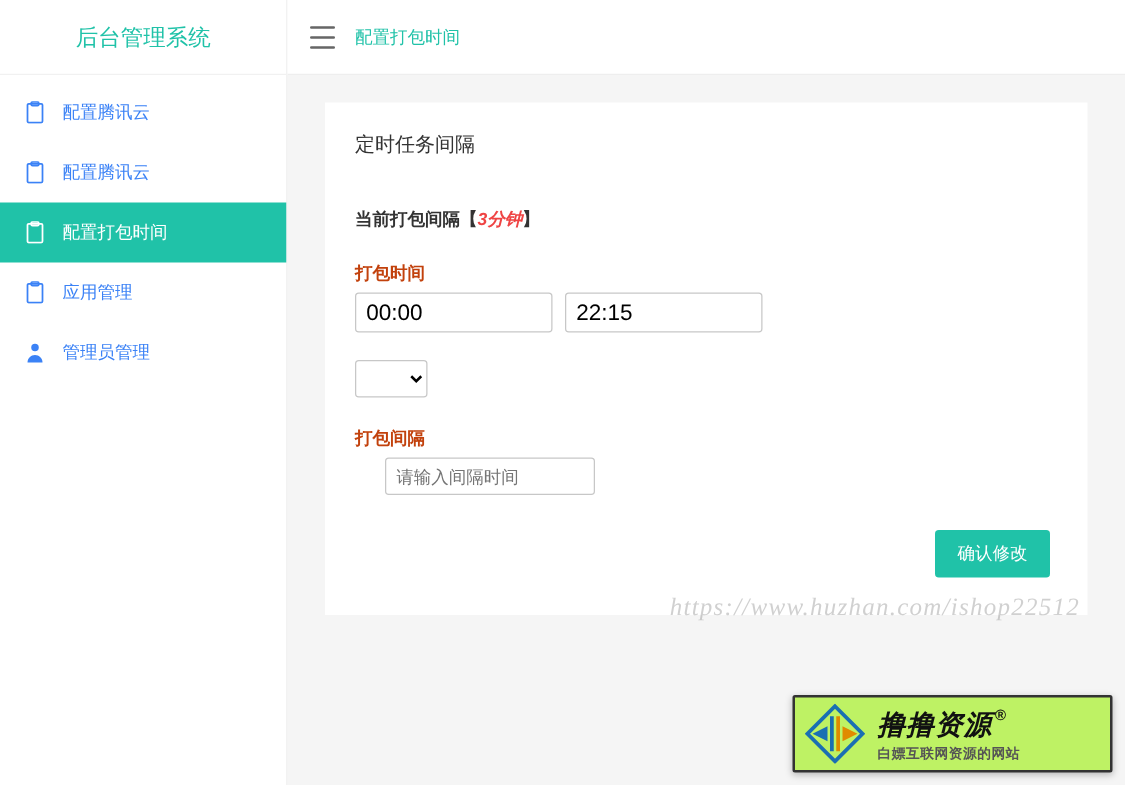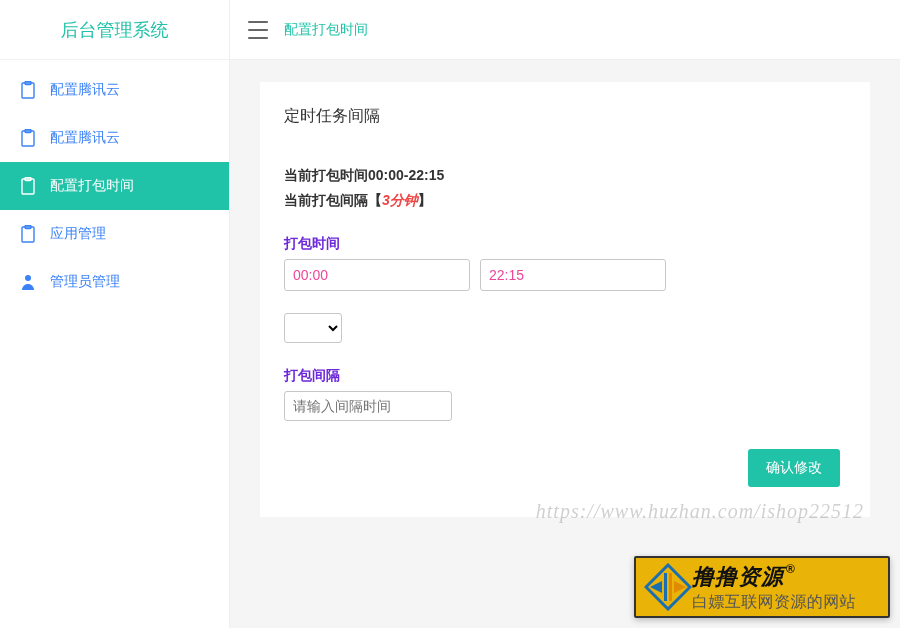--- a/index.html
+++ b/index.html
@@ -76,65 +76,66 @@
       padding: 24px 24px 30px 24px;
       position: relative;
       min-height: 390px;
     }
     .card-title { font-size: 16px; color: #333; font-weight: 500; }
     .info-block { margin-top: 36px; font-size: 14px; line-height: 1.8; }
     .info-line { font-weight: 600; }
     .hl-bracket { }
     .hl-red { color: #ef4444; font-weight: 700; font-style: italic; }
     .form-group { margin-top: 22px; }
-    .form-label { font-size: 14px; color: #6d28d9; font-weight: 600; margin-bottom: 6px; display: block; }
+    .form-label { font-size: 14px; color: #c2410c; font-weight: 600; margin-bottom: 6px; display: block; }
     .time-row { display: flex; gap: 10px; }
     .time-row input {
-      width: 186px; height: 32px;
+      width: 158px; height: 32px;
       border: 1px solid #c7c7c7; border-radius: 3px;
-      padding: 0 8px; font-size: 14px; color: #ec4899;
+      padding: 0 8px; font-size: 18px; color: #000000;
       background: #fff;
     }
     .unit-row select {
       height: 30px; border: 1px solid #c7c7c7; border-radius: 3px;
       padding: 14px 4px; font-size: 14px; background: #fff;
     }
     .interval-row input {
       width: 168px; height: 30px;
       border: 1px solid #c7c7c7; border-radius: 3px;
       padding: 0 8px; font-size: 14px;
       background: #fff;
+      margin-left: 24px;
     }
     .submit-row { display: flex; justify-content: flex-end; margin-top: 28px; padding-right: 6px; }
     .submit-btn {
       background: #20c2a8; color: #fff;
       border: none; border-radius: 3px;
       padding: 10px 18px; font-size: 14px;
       cursor: pointer;
       margin-left: 18px;
     }
     .watermark {
       position: absolute; right: 6px; bottom: -6px;
       color: rgba(120,120,120,0.35);
       font-family: Georgia, "Times New Roman", serif;
       font-style: italic; font-size: 20px; letter-spacing: 1px;
       pointer-events: none; user-select: none;
     }
     .brand-box {
       position: absolute; right: 10px; bottom: 10px;
       width: 256px; height: 62px;
-      background: #eab308; border: 2px solid #333; border-radius: 2px;
-      display: flex; align-items: center; padding: 4px 8px; gap: 0;
+      background: #bef264; border: 2px solid #333; border-radius: 2px;
+      display: flex; align-items: center; padding: 4px 8px; gap: 10px;
       box-shadow: 0 2px 6px rgba(0,0,0,0.25);
     }
     .brand-logo { width: 48px; height: 48px; flex-shrink: 0; }
     .brand-text { display: flex; flex-direction: column; }
     .brand-main { font-size: 22px; font-weight: 800; font-style: italic; color: #111; letter-spacing: 1px; display: flex; align-items: flex-start; }
     .brand-reg { font-size: 12px; margin-left: 2px; font-style: normal; }
-    .brand-sub { font-size: 16px; color: #555; letter-spacing: 0.4px; }
+    .brand-sub { font-size: 11px; color: #555; letter-spacing: 0.4px; font-weight: bold; }
   </style>
 </head>
 <body>
 
 <div class="layout">
   <aside class="sidebar">
     <div class="logo">后台管理系统</div>
     <nav class="menu">
 
       <div class="menu-item">
@@ -198,23 +199,20 @@
           <span></span>
       </div>
       <div class="breadcrumb">配置打包时间</div>
     </div>
 
     <div class="content-wrap">
       <div class="card">
         <div class="card-title">定时任务间隔</div>
 
         <div class="info-block">
-          <div class="info-line">
-            <span>当前打包时间</span><span>00:00-22:15</span>
-          </div>
           <div class="info-line">
             <span>当前打包间隔</span><span class="hl-bracket">【</span><span class="hl-red">3分钟</span><span class="hl-bracket">】</span>
           </div>
         </div>
 
         <div class="form-group">
           <label class="form-label">打包时间</label>
           <div class="time-row">
             <input type="text" value="00:00" style="">
             <input type="text" value="22:15" style="">

